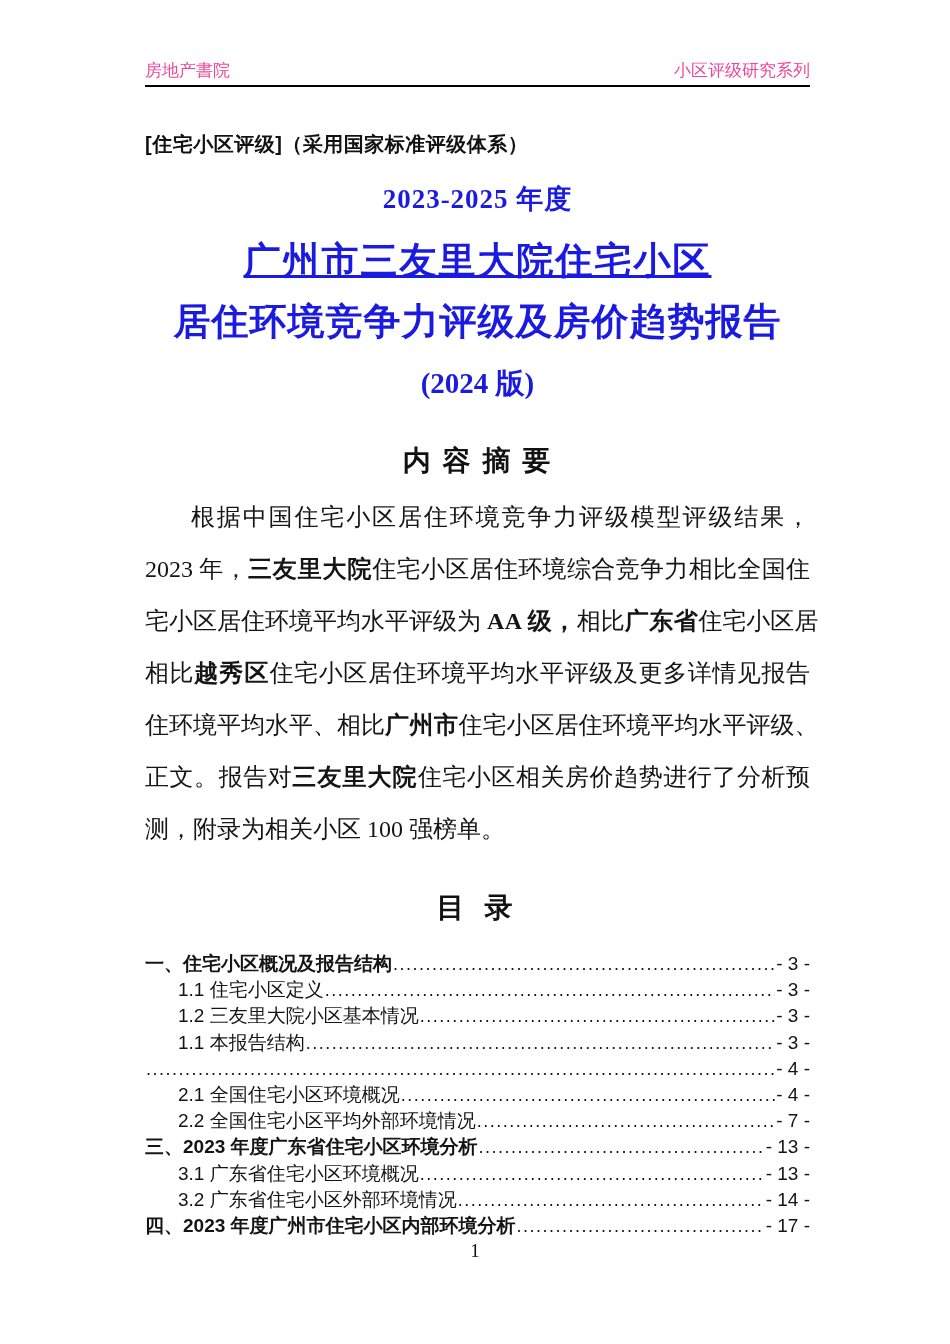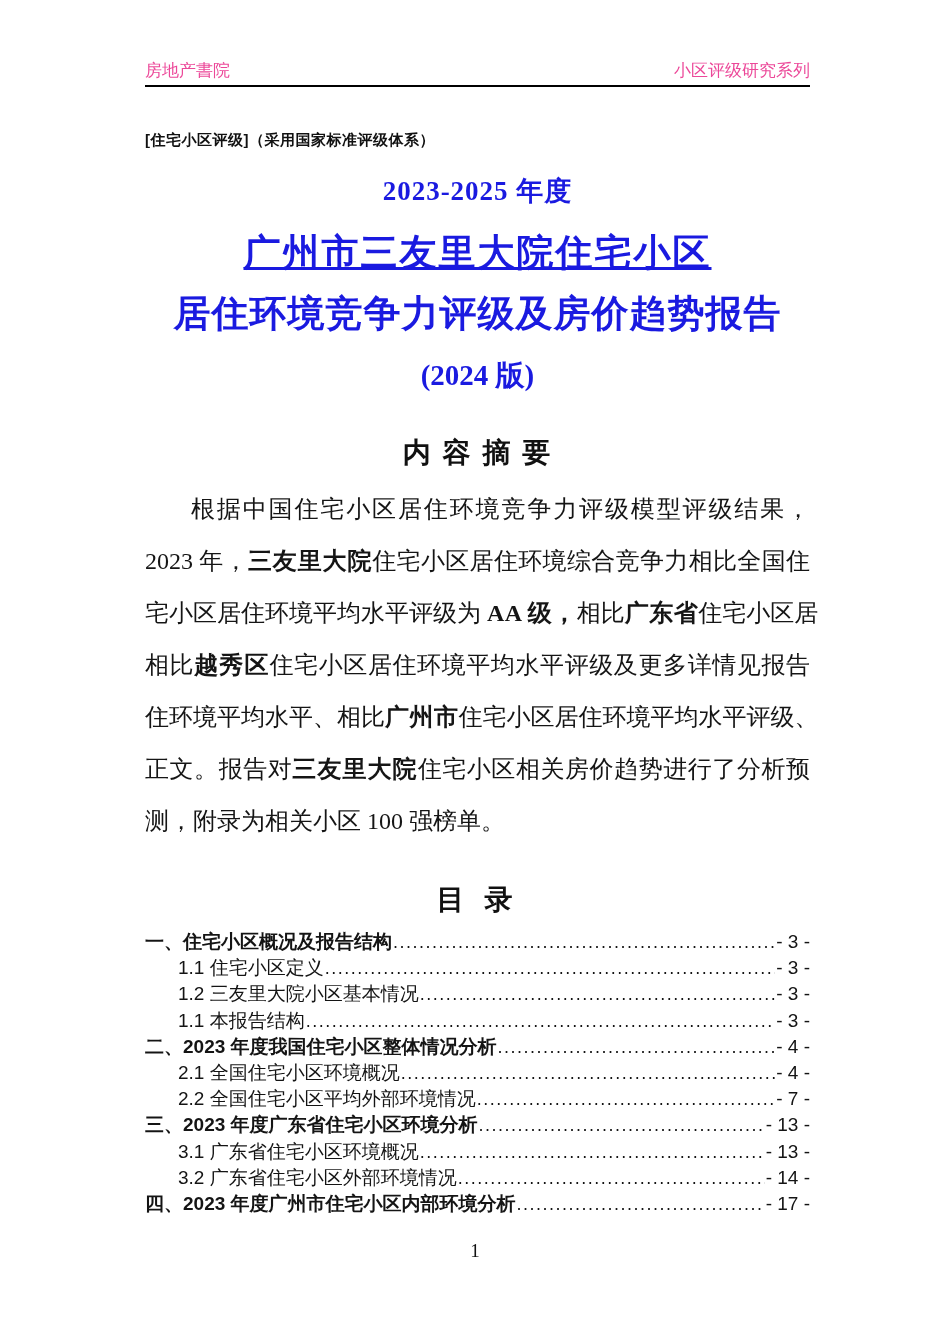--- a/index.html
+++ b/index.html
@@ -17,21 +17,21 @@
   .doc-header {
     padding-top: 59px;
     display: flex; justify-content: space-between; align-items: flex-end;
     font-size: 17px; color: #ec4899;
   }
   .header-rule { border-bottom: 2.5px solid #000; margin-top: 3px; }
 
   
   .classification {
     margin-top: 44px;
-    font-size: 15px; font-weight: bold; letter-spacing: 0.5px;
+    font-size: 20px; font-weight: bold; letter-spacing: 0.5px;
   }
 
   
   .title-block { text-align: center; font-family: "Liberation Serif", "DejaVu Serif", serif; font-weight: bold; }
   .title-line-1 { margin-top: 19px; font-size: 27px; line-height: 44px; letter-spacing: 1px; }
   .title-line-2 { margin-top: 17px; font-size: 37px; line-height: 45px; letter-spacing: 2px; }
   .title-line-3 { margin-top: 16px; font-size: 37px; line-height: 45px; letter-spacing: 1px; }
   .title-line-4 { margin-top: 21px; font-size: 29px; line-height: 37px; }
 
   
@@ -51,21 +51,21 @@
   }
   .sum-line.indent { padding-left: 46px; }
   .sum-line.last { text-align: left; text-align-last: left; }
   .sum-line b { letter-spacing: 0.5px; }
 
   
   .toc-heading {
     margin-top: 34px; text-align: center;
     font-size: 28px; font-weight: bold; letter-spacing: 6px;
   }
-  .toc-list { margin-top: 10px; font-size: 19px; color: #141414; }
+  .toc-list { margin-top: 24px; font-size: 19px; color: #141414; }
   .toc-row { display: flex; align-items: baseline; line-height: 26.2px; height: 26.2px; }
   .toc-row.lv1 { font-weight: bold; }
   .toc-row.lv2 { padding-left: 33px; font-weight: normal; }
   .toc-title { white-space: nowrap; }
   .toc-leader {
     flex: 1; overflow: hidden; white-space: nowrap;
     letter-spacing: 1.5px; font-weight: normal; font-size: 18px;
     margin: 0 1px;
   }
   .toc-page { white-space: nowrap; font-weight: normal; }
@@ -124,21 +124,20 @@
         <span class="toc-title">1.2 三友里大院小区基本情况</span>
         <span class="toc-leader">............................................................................................................................................................................................................................</span>
         <span class="toc-page">- 3 -</span>
       </div>
       <div class="toc-row lv2">
         <span class="toc-title">1.1 本报告结构</span>
         <span class="toc-leader">............................................................................................................................................................................................................................</span>
         <span class="toc-page">- 3 -</span>
       </div>
       <div class="toc-row lv1">
-        <span class="toc-title">二、2023 年度我国住宅小区整体情况分析</span>
         <span class="toc-leader">............................................................................................................................................................................................................................</span>
         <span class="toc-page">- 4 -</span>
       </div>
       <div class="toc-row lv2">
         <span class="toc-title">2.1 全国住宅小区环境概况</span>
         <span class="toc-leader">............................................................................................................................................................................................................................</span>
         <span class="toc-page">- 4 -</span>
       </div>
       <div class="toc-row lv2">
         <span class="toc-title">2.2 全国住宅小区平均外部环境情况</span>

